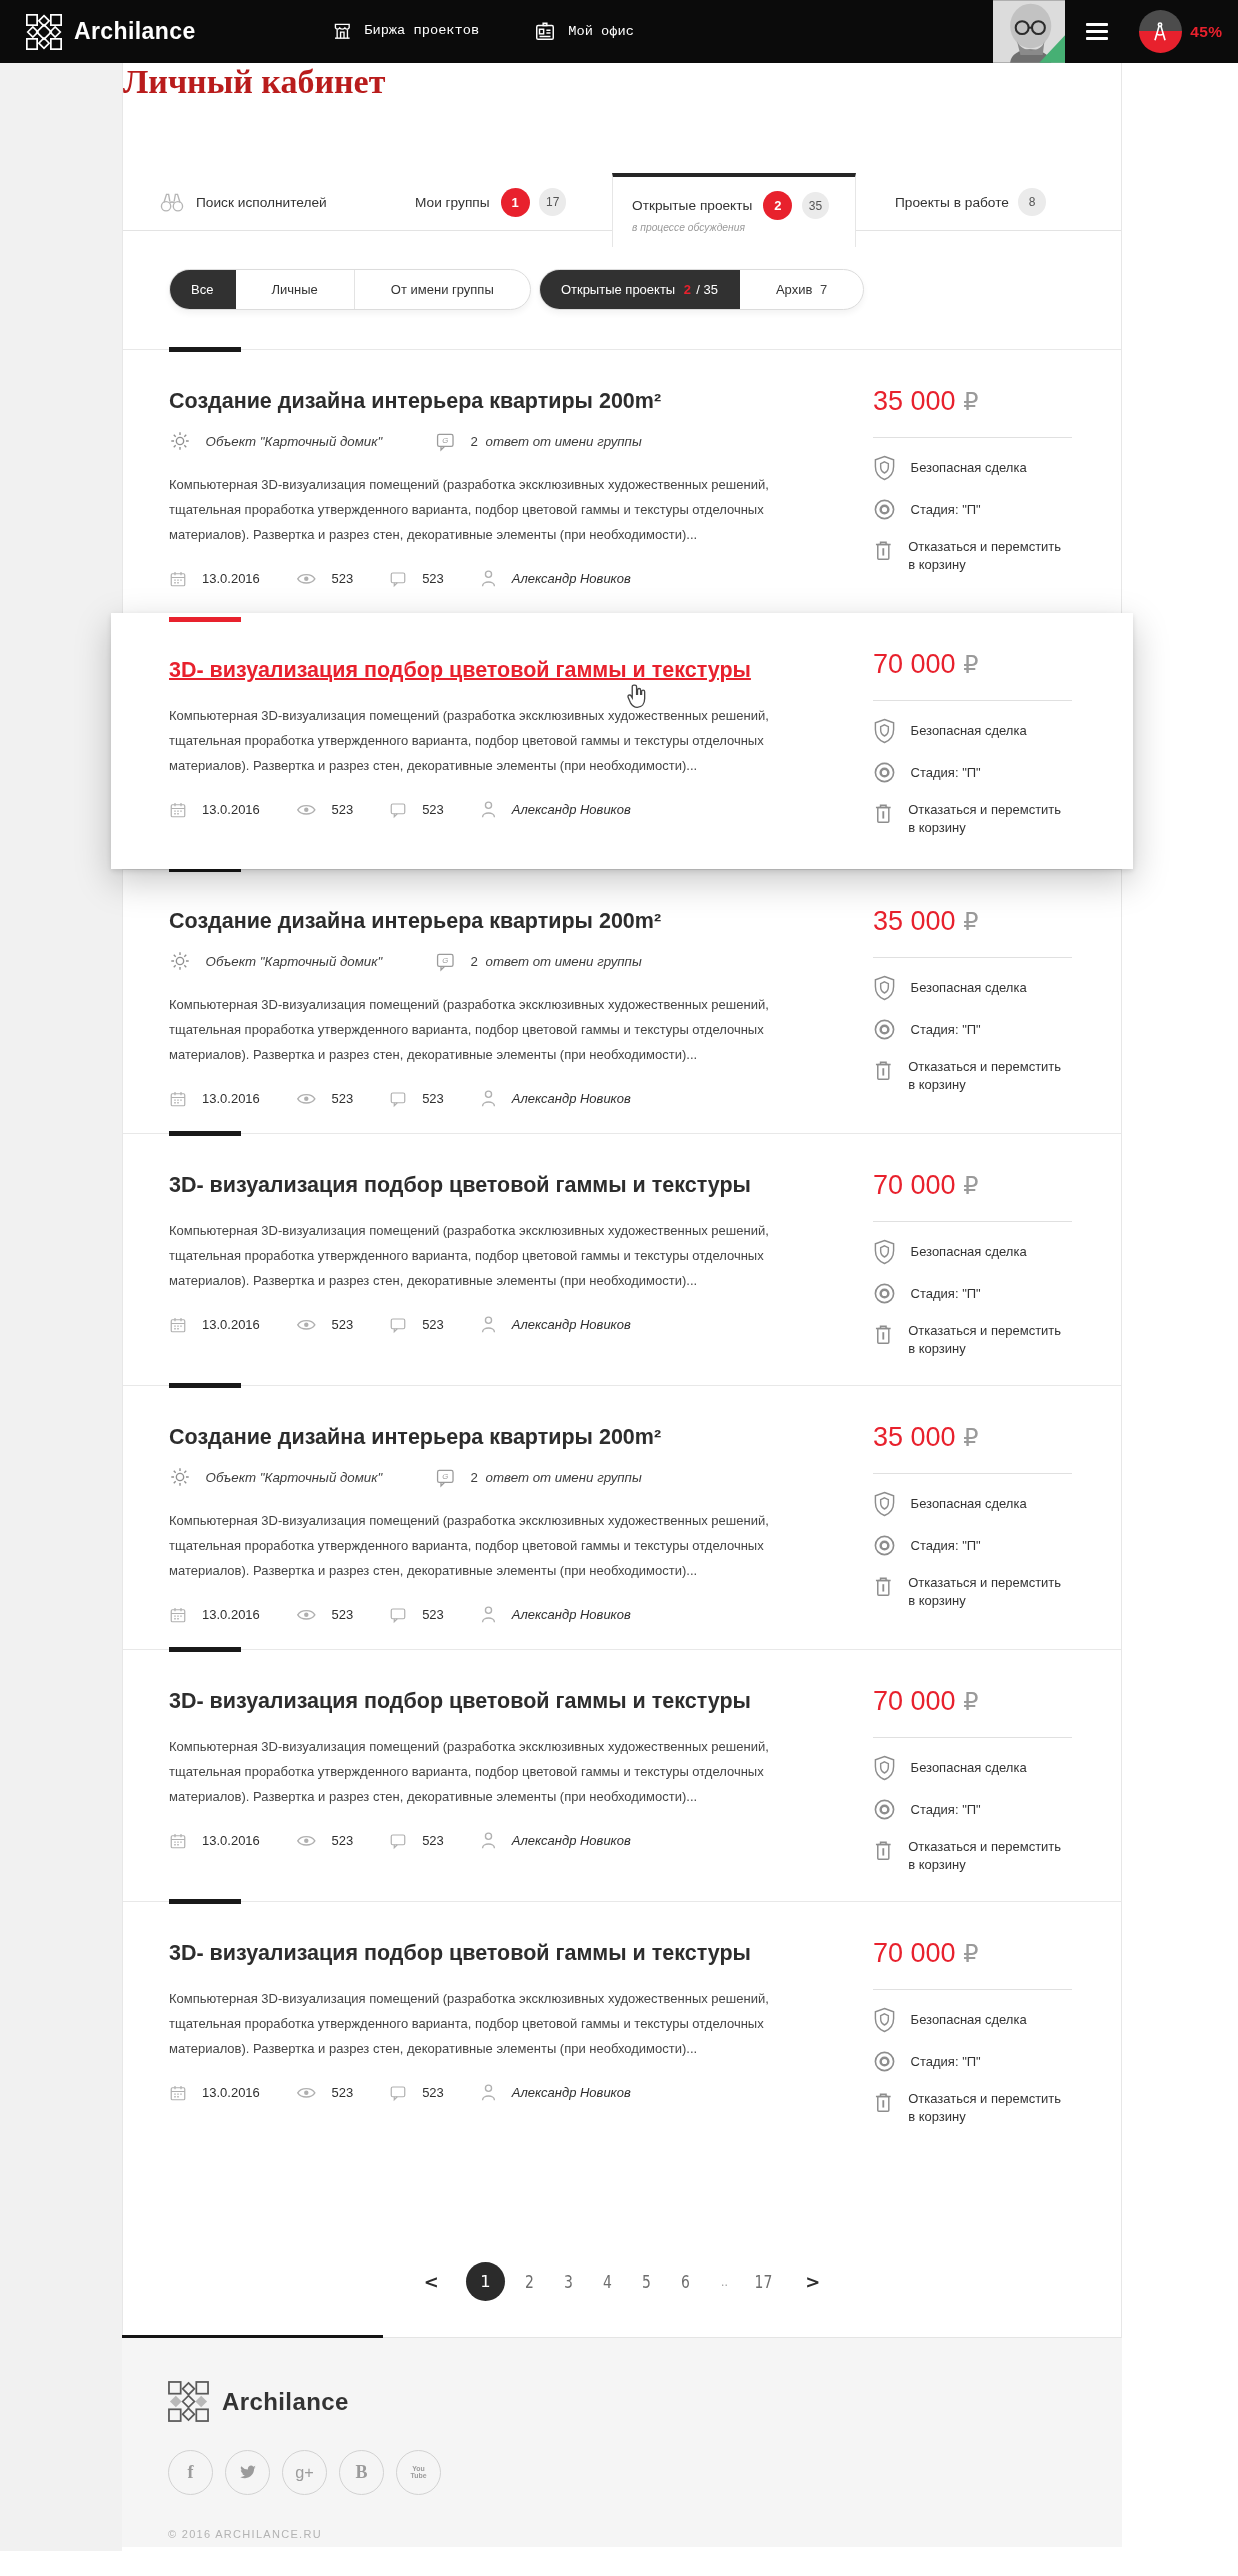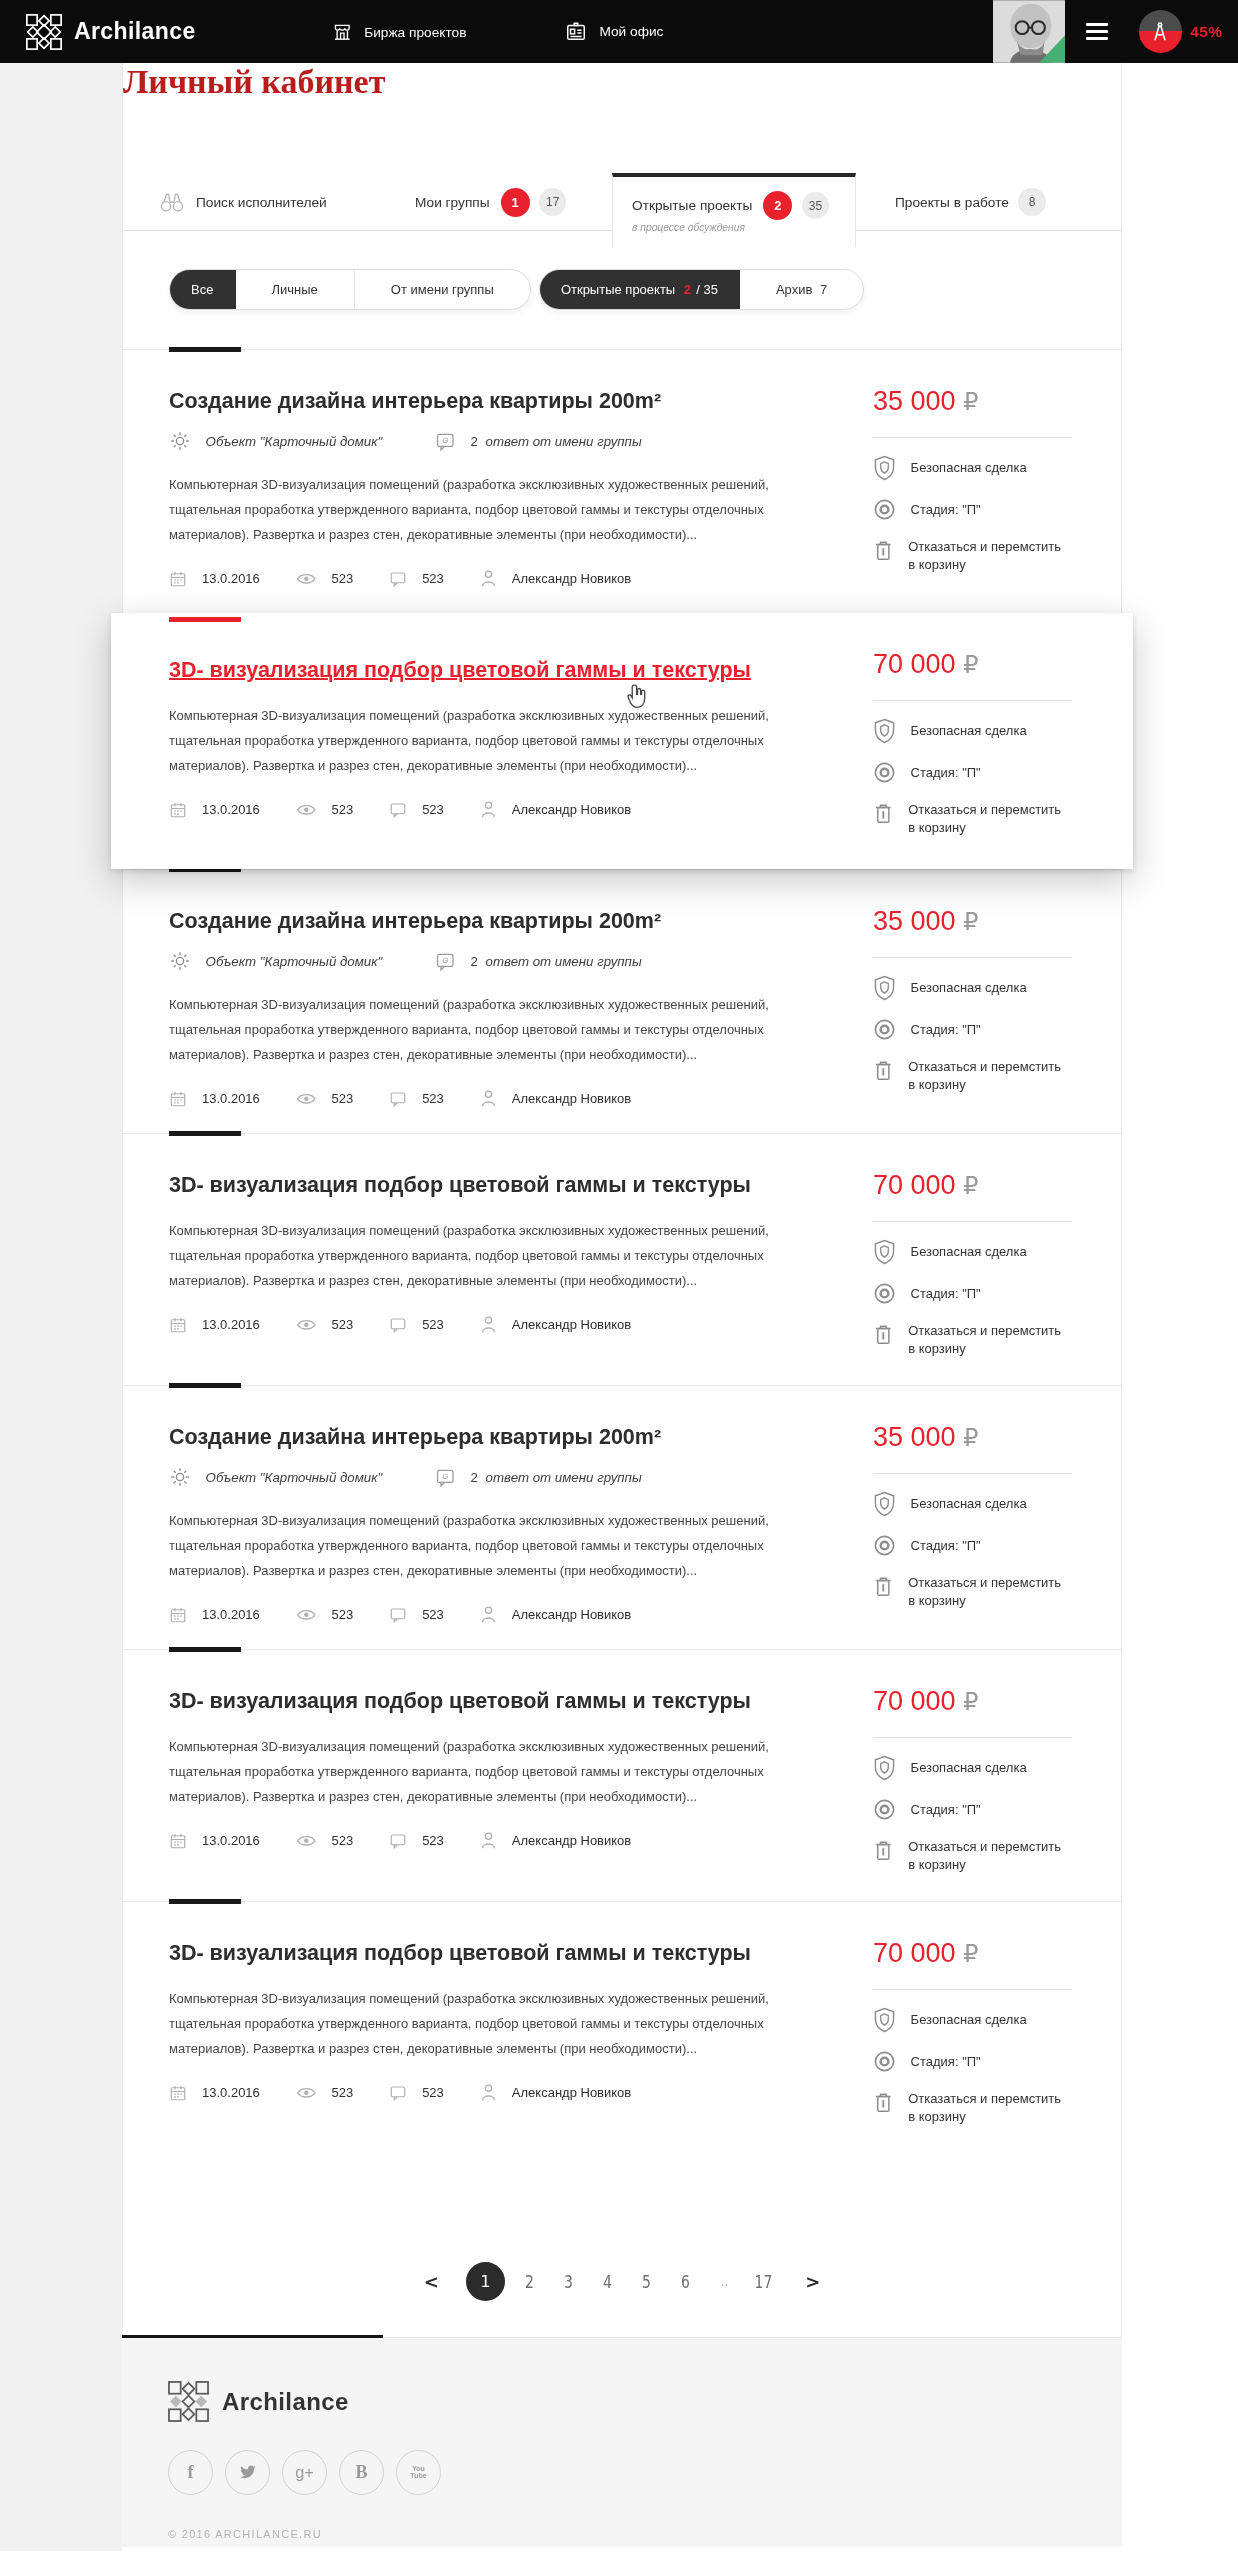--- a/index.html
+++ b/index.html
@@ -7,21 +7,21 @@
   body {
     height:2576px; overflow:hidden; position:relative;
     background:#fff; font-family:"Liberation Sans", sans-serif; color:#2d2d2d;
   }
   .left-shade { position:absolute; left:0; top:63px; width:122px; height:2488px; background:#f1f1f1; }
 
   
   .site-header { position:relative; z-index:6; height:63px; background:#0b0b0b; display:flex; align-items:center; }
   .brand { display:flex; align-items:center; gap:12px; margin-left:26px; cursor:pointer; }
   .brand-name { color:#fff; font-size:23px; font-weight:bold; letter-spacing:0.4px; }
-  .hnav { display:flex; align-items:flex-end; margin-left:136px; gap:99px; }
+  .hnav { display:flex; align-items:flex-start; margin-left:136px; gap:55px;font-family:Liberation Mono, monospace; }
   .hnav-item { display:flex; align-items:center; gap:12px; color:#fff; font-size:13.7px; cursor:pointer; }
   .hnav-item svg { display:block; }
   .hright { position:absolute; right:0; top:0; height:63px; display:flex; align-items:center;margin-left:8px; }
   .avatar { width:72px; height:63px; position:relative; overflow:hidden; }
   .burger { margin-left:20.6px; width:22px; cursor:pointer; }
   .burger span { display:block; height:3.4px; background:#fff; border-radius:0.9px; margin:3.4px 0; }
   .progress-wrap { display:flex; align-items:center; margin-left:31px; margin-right:15.5px; cursor:pointer; }
   .progress-circle { width:43px; height:43px; border-radius:50%;
     background:linear-gradient(180deg,#4c4c4c 50%, #e8212d 50%);
     display:flex; align-items:center; justify-content:center; }
@@ -66,21 +66,21 @@
   .dash { position:absolute; left:46px; top:-2.6px; width:72px; height:4.3px; background:#191919; }
   .card-title { display:inline-block; padding-top:39px; font-size:21.5px; font-weight:bold; color:#2d2d2d; max-width:696px; cursor:pointer; }
   .meta-row { margin-top:16.3px; display:flex; align-items:center; font-style:italic; font-size:13.3px; color:#3d3d3d; }
   .meta-row .m-ic { margin-right:14.6px; display:flex; }
   .meta-replies { margin-left:53px; display:flex; align-items:center; }
   .meta-replies .num { font-style:normal; margin-right:7.7px; }
   .desc { margin-top:20px; width:671px; font-size:13px; line-height:25px; color:#454545; }
   .foot-meta { margin-top:22px; display:flex; align-items:center; font-size:13px; color:#2f2f2f; }
   .fm { display:flex; align-items:center; gap:15px; }
   .fm + .fm { margin-left:36px; }
-  .fm.author { cursor:pointer; }
+  .fm.author { font-style:italic; cursor:pointer; }
   .card-side { position:absolute; left:750px; top:0; width:215px; }
   .side-price { padding-top:36px; font-size:27px; color:#e8212d; white-space:nowrap; }
   .side-cur { color:#9a9a9a; margin-left:7.7px; font-family:"DejaVu Sans", sans-serif; font-size:24px; }
   .side-divider { margin-top:20px; width:199px; height:0.9px; background:#e0e0e0; }
   .side-row { display:flex; align-items:center; gap:14.6px; margin-top:17px; font-size:13px; color:#333; }
   .side-row:first-of-type { margin-top:21.5px; }
   .side-row.trash { align-items:flex-start; line-height:18px; cursor:pointer; }
   .side-row.trash svg { margin-top:0.9px; }
 
   .card.hovered { margin:0 -12px; padding-left:58px; border-top:none; z-index:3; height:256px;

